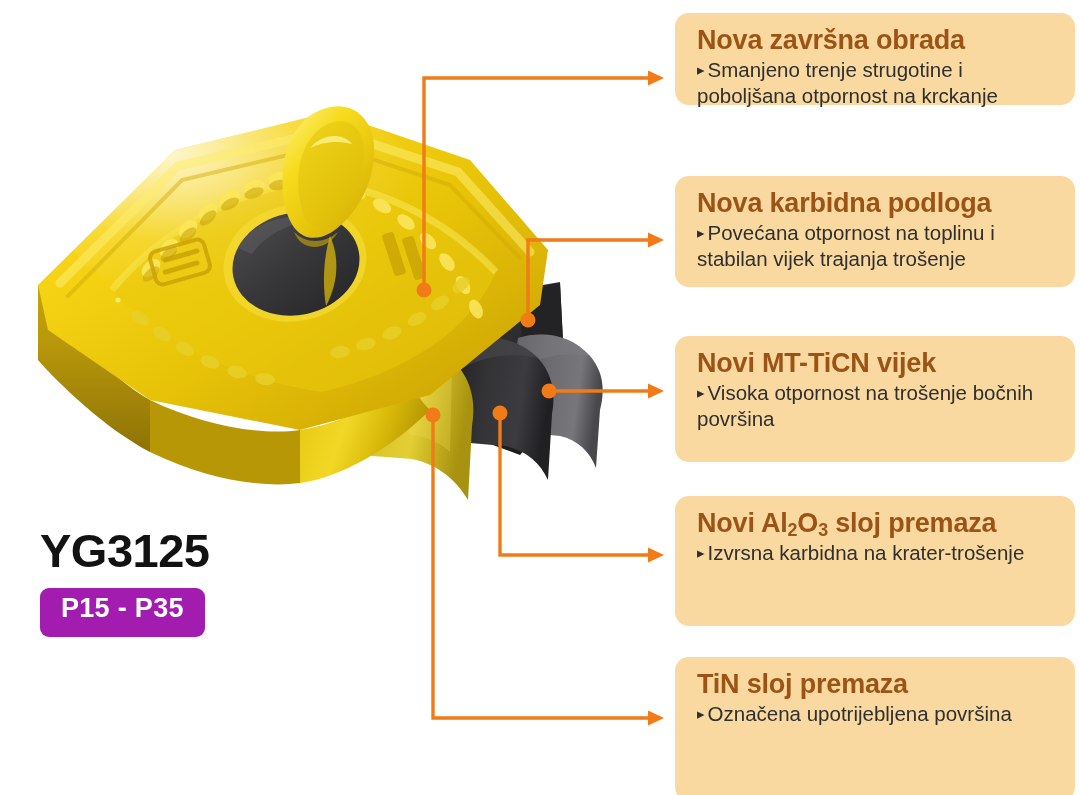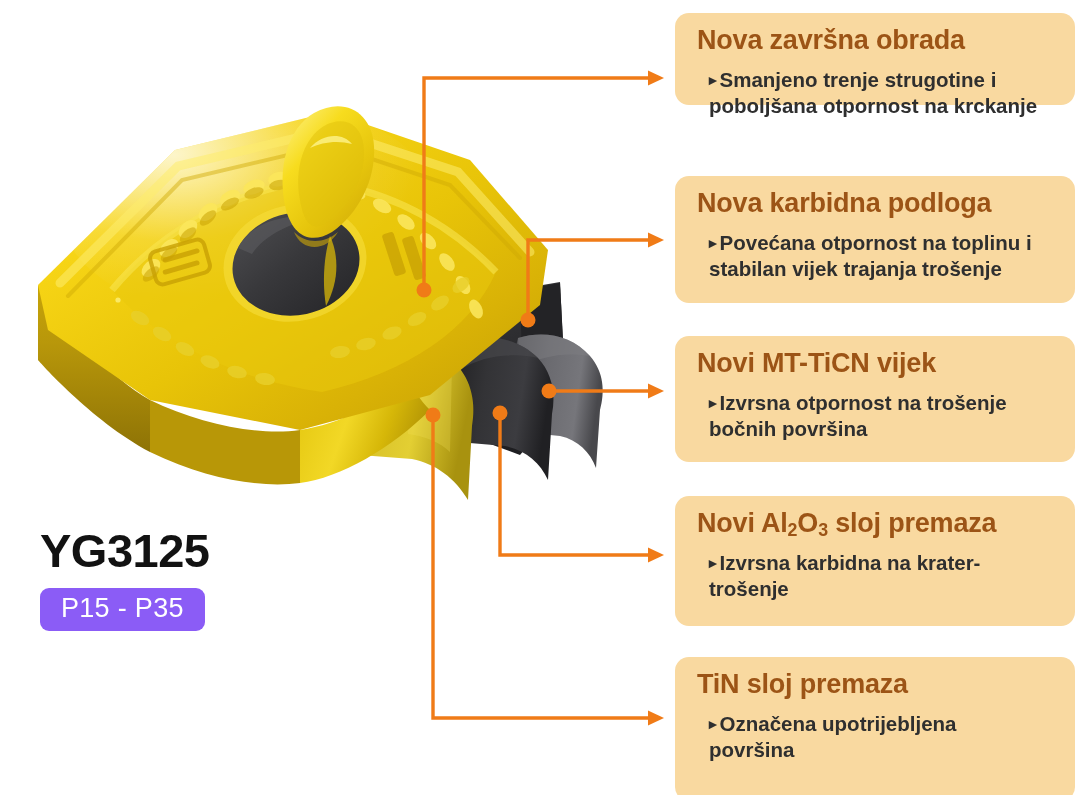--- a/index.html
+++ b/index.html
@@ -49,33 +49,33 @@
   .card-title sub {
     font-size: 0.66em;
     vertical-align: baseline;
     position: relative;
     top: 0.22em;
   }
   .card-body {
     color: #2f2f2f;
     font-size: 20.5px;
     line-height: 1.28;
-    margin: 12px;
-    font-weight: bold;
+    margin: 0;
+    font-weight: normal;
   }
   .bullet-mark {
     color: #2f2f2f;
     font-size: 15px;
     position: relative;
     top: -2px;
     margin-right: 3px;
   }
 
   .card-1 { top: 13px;  height: 92px; }
-  .card-2 { top: 176px; height: 127px; }
+  .card-2 { top: 176px; height: 111px; }
   .card-3 { top: 336px; height: 126px; }
   .card-4 { top: 496px; height: 130px; }
   .card-5 { top: 657px; height: 144px; }
 
   
   #product-label {
     position: absolute;
     left: 40px;
     top: 527px;
   }
@@ -83,26 +83,26 @@
     font-size: 47px;
     font-weight: bold;
     color: #121212;
     letter-spacing: -0.5px;
     line-height: 1;
     margin: 0;
   }
   #grade-badge {
     display: inline-block;
     margin-top: 14px;
-    background: #8b5cf6;
+    background: #a21caf;
     color: #ffffff;
     font-size: 27px;
-    font-weight: normal;
+    font-weight: bold;
     border-radius: 9px;
-    padding: 7px 21px 9px 21px;
+    padding: 7px 21px 15px 21px;
     line-height: 1;
     letter-spacing: 0.3px;
   }
 </style>
 </head>
 <body>
 
 <div id="stage">
 
   <svg id="artwork" viewBox="0 0 1080 795">
@@ -343,21 +343,21 @@
     <div class="card-body"><span class="bullet-mark">▸</span><span>Smanjeno trenje strugotine i poboljšana otpornost na krckanje</span></div>
   </div>
 
   <div class="card card-2">
     <div class="card-title">Nova karbidna podloga</div>
     <div class="card-body"><span class="bullet-mark">▸</span><span>Povećana otpornost na toplinu i stabilan vijek trajanja trošenje</span></div>
   </div>
 
   <div class="card card-3">
     <div class="card-title">Novi MT-TiCN vijek</div>
-    <div class="card-body"><span class="bullet-mark">▸</span><span>Izvrsna otpornost na trošenje bočnih površina</span></div>
+    <div class="card-body"><span class="bullet-mark">▸</span><span>Visoka otpornost na trošenje bočnih površina</span></div>
   </div>
 
   <div class="card card-4">
     <div class="card-title"><span>Novi Al</span><sub>2</sub><span>O</span><sub>3</sub><span> sloj premaza</span></div>
     <div class="card-body"><span class="bullet-mark">▸</span><span>Izvrsna karbidna na krater-trošenje</span></div>
   </div>
 
   <div class="card card-5">
     <div class="card-title">TiN sloj premaza</div>
     <div class="card-body"><span class="bullet-mark">▸</span><span>Označena upotrijebljena površina</span></div>

